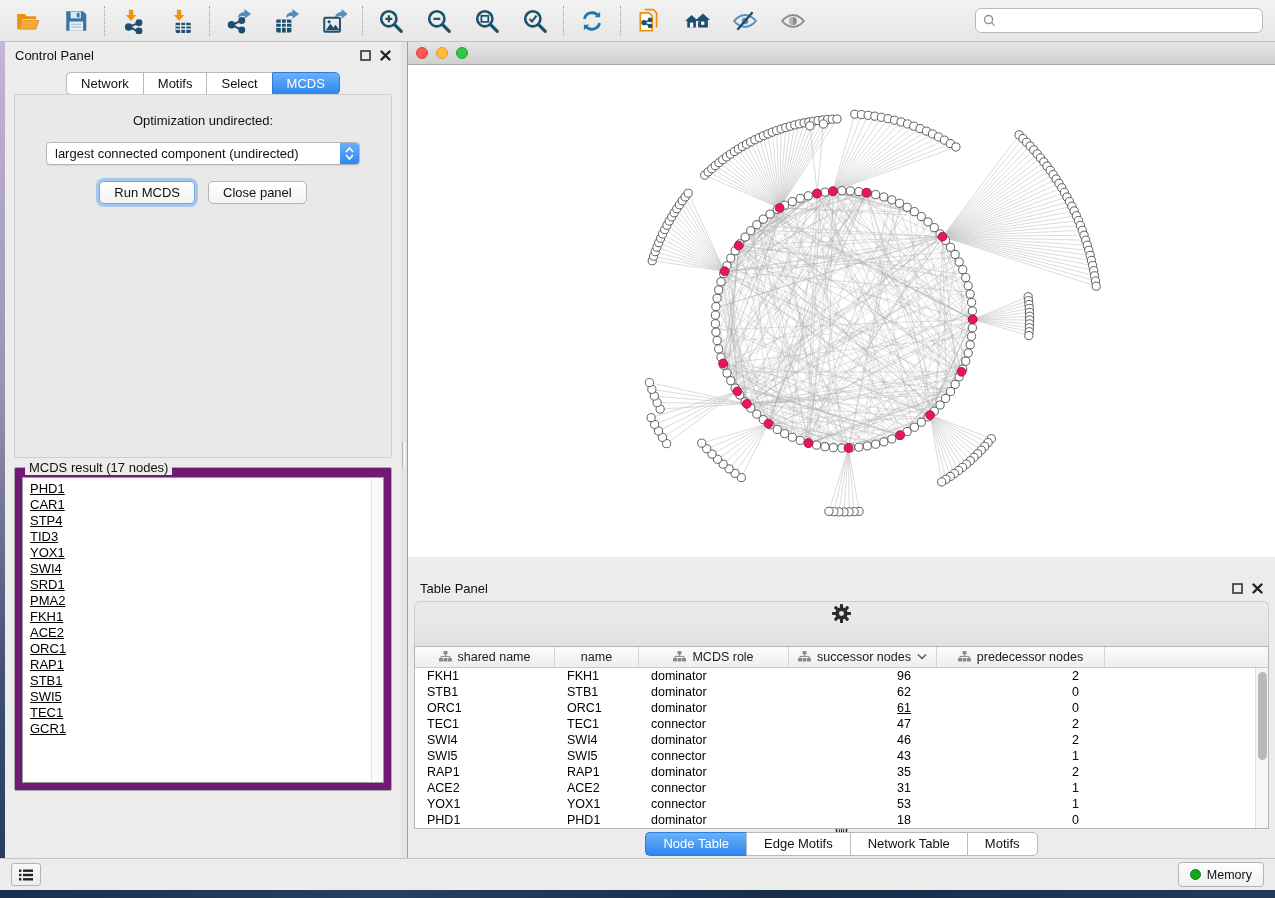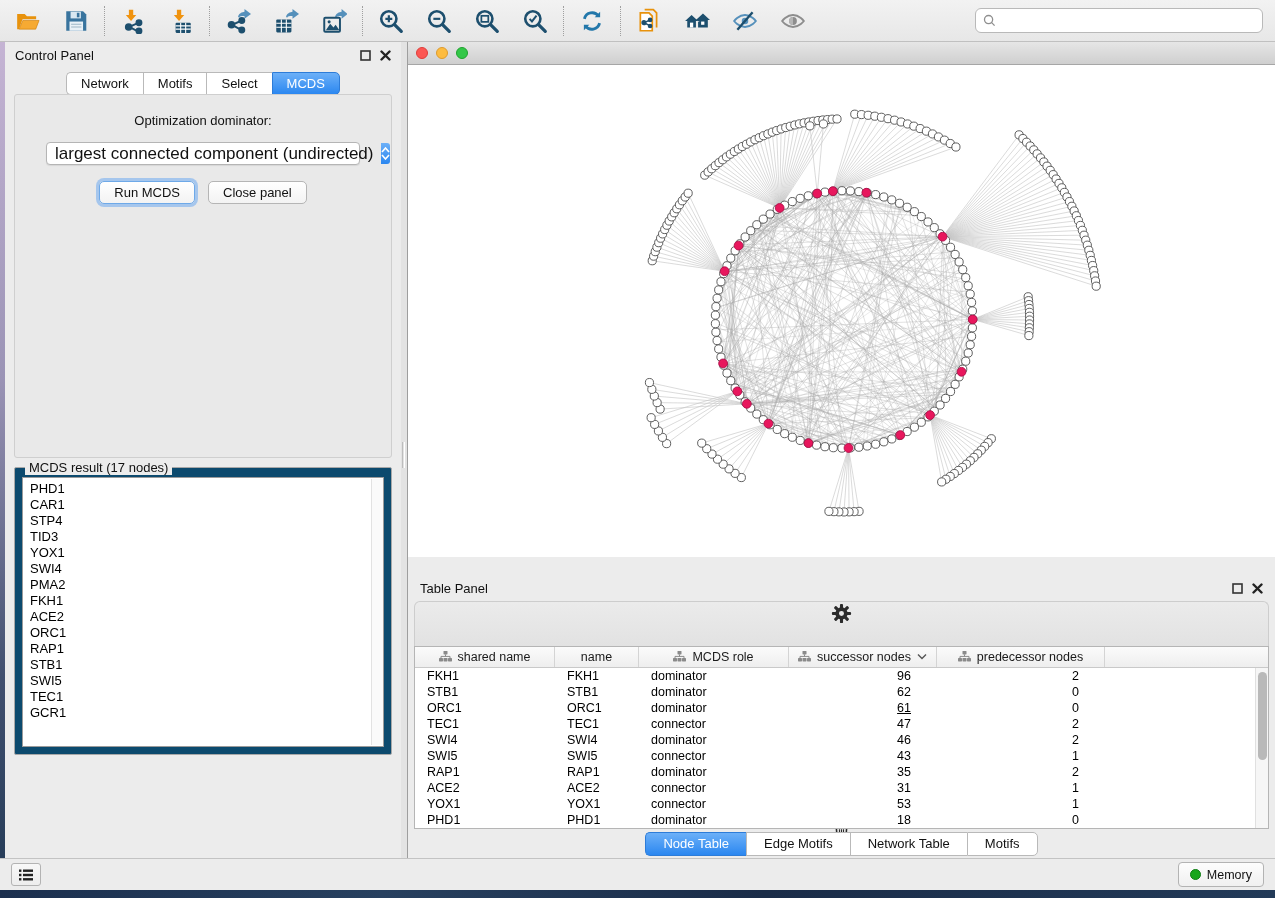--- a/index.html
+++ b/index.html
@@ -44,31 +44,31 @@
     border-right:none; color:#111; cursor:pointer; }
   .tab-seg:first-child { border-radius:5px 0 0 5px; }
   .tab-seg:last-child { border-right:1px solid #b9b9b9; border-radius:0 5px 5px 0; }
   .tab-seg.sel { background:linear-gradient(#6cb0f8,#2b87f0); border-color:#2d7cd8; color:#fff; }
   .cp-inner { margin:-1px 9px 0 9px; background:#e9e9e9; border:1px solid #cfcfcf; border-radius:3px;
     height:364px; padding-top:18px; position:relative; }
   .opt-label { text-align:center; font-size:13px; color:#111; margin-bottom:14px; }
   .dropdown { margin:0 auto; width:314px; height:23px; background:#fff; border:1px solid #b5b5b5;
     border-radius:4px; display:flex; align-items:center; cursor:pointer;
     box-shadow:0 1px 1px rgba(0,0,0,.08); }
-  .dropdown .dd-val { flex:1; font-size:17px; padding:0 8px; color:#111; white-space:nowrap; }
+  .dropdown .dd-val { flex:1; font-size:13px; padding:0 8px; color:#111; white-space:nowrap; }
   .dd-stepper { width:19px; height:21px; background:linear-gradient(#6cb0f8,#2b87f0);
     border-radius:0 3px 3px 0; display:flex; flex-direction:column; align-items:center; justify-content:center; gap:1px; }
   .cp-buttons { display:flex; justify-content:center; gap:13px; margin-top:16px; }
   .mac-btn { height:23px; padding:0 14px; font-size:13px; background:linear-gradient(#ffffff,#f3f3f3);
     border:1px solid #b5b5b5; border-radius:5px; color:#111; cursor:pointer;
     font-family:"Liberation Sans",sans-serif; }
   .mac-btn.focused { box-shadow:0 0 0 3px rgba(110,170,240,.55); border-color:#6ea9e8; }
 
   .mcds-group { margin:9px 9px 0 9px; border:1px solid #a8a8a8; border-radius:2px; position:relative;
-    height:288px; background:#0c4a6e; padding:9px 7px 7px 7px; }
+    height:324px; background:#701a75; padding:9px 7px 7px 7px;text-decoration:underline; }
   .mcds-group-label { position:absolute; top:-8px; left:10px; background:#ececec; padding:0 4px;
     font-size:13px; color:#111; }
   .mcds-list { width:100%; height:100%; background:#fff; border:1px solid #9b9b9b; overflow:hidden;
     position:relative; padding:3px 0 0 7px; }
   .mcds-list .item { font-size:13px; line-height:16px; color:#000; }
   .mcds-scroll { position:absolute; right:0; top:1px; bottom:1px; width:12px; background:#fafafa;
     border-left:1px solid #e2e2e2; }
 
   
   .net-window { height:518px; display:flex; flex-direction:column; border-left:1px solid #9e9e9e; }
@@ -316,21 +316,21 @@
           </span>
       </span>
     </div>
     <div class="cp-tabs">
         <div class="tab-seg">Network</div>
         <div class="tab-seg">Motifs</div>
         <div class="tab-seg">Select</div>
         <div class="tab-seg sel">MCDS</div>
       </div>
     <div class="cp-inner">
-      <div class="opt-label">Optimization dominator:</div>
+      <div class="opt-label">Optimization undirected:</div>
       <div class="dropdown">
         <span class="dd-val">largest connected component (undirected)</span>
         <span class="dd-stepper">
           <svg width="9" height="6" viewBox="0 0 9 6">
               <path d="M1 5l3.5-4L8 5" fill="none" stroke="#fff" stroke-width="1.6"></path>
             </svg>
           <svg width="9" height="6" viewBox="0 0 9 6">
               <path d="M1 1l3.5 4L8 1" fill="none" stroke="#fff" stroke-width="1.6"></path>
             </svg>
         </span>
@@ -343,20 +343,21 @@
     <div class="mcds-group">
       <span class="mcds-group-label">MCDS result (17 nodes)</span>
       <div class="mcds-list">
         <div>
             <div class="item">PHD1</div>
             <div class="item">CAR1</div>
             <div class="item">STP4</div>
             <div class="item">TID3</div>
             <div class="item">YOX1</div>
             <div class="item">SWI4</div>
+            <div class="item">SRD1</div>
             <div class="item">PMA2</div>
             <div class="item">FKH1</div>
             <div class="item">ACE2</div>
             <div class="item">ORC1</div>
             <div class="item">RAP1</div>
             <div class="item">STB1</div>
             <div class="item">SWI5</div>
             <div class="item">TEC1</div>
             <div class="item">GCR1</div>
           </div>

